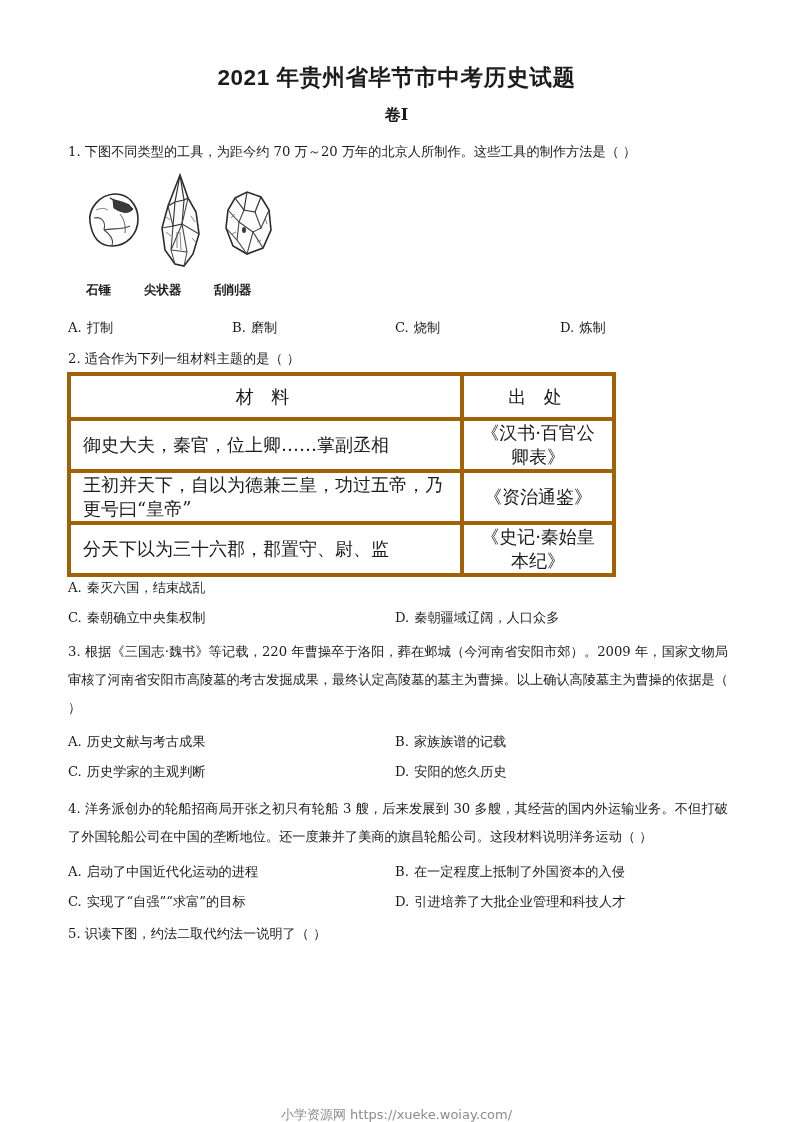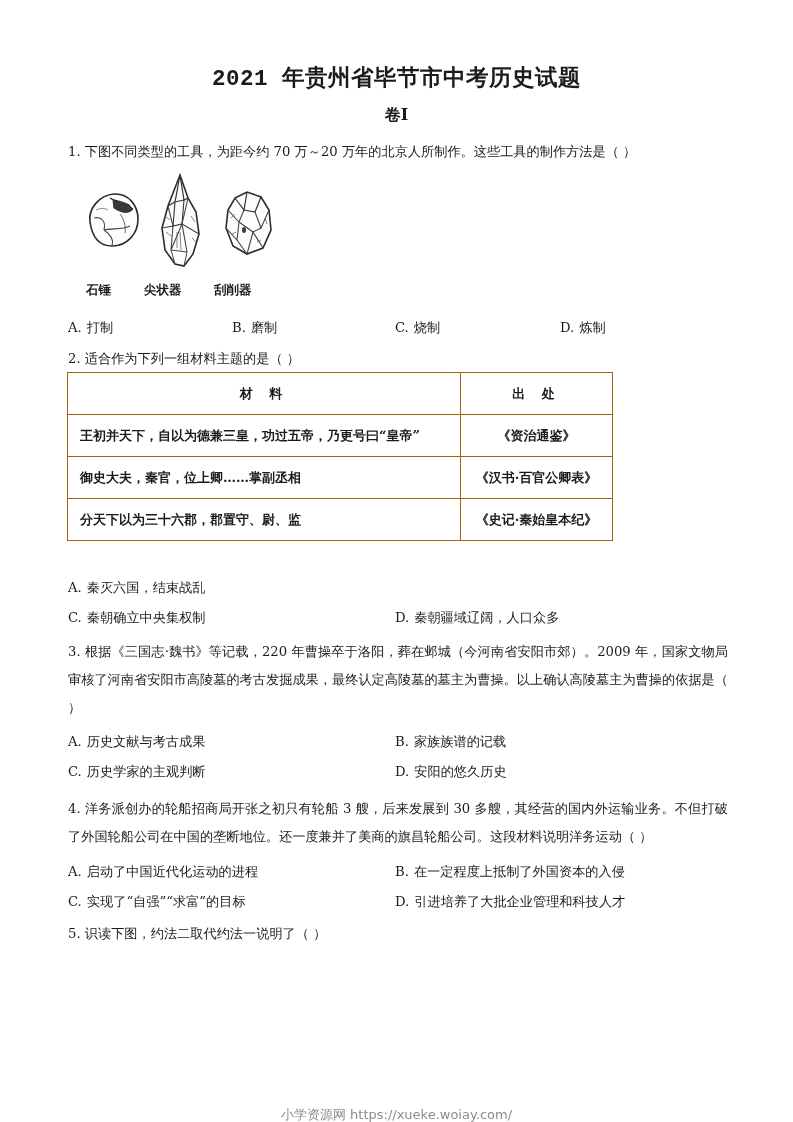--- a/index.html
+++ b/index.html
@@ -23,21 +23,21 @@
     height: 1122px;
   }
   .doc-title {
     position: absolute;
     left: 0; top: 62px;
     width: 793px;
     text-align: center;
     font-size: 22.5px;
     font-weight: bold;
     letter-spacing: 0.5px;
-    font-family: Liberation Mono, monospace;
+    font-family: Liberation Sans, sans-serif;
   }
   .doc-subtitle {
     position: absolute;
     left: 0; top: 105px;
     width: 793px;
     text-align: center;
     font-size: 16px;
     font-weight: bold;
   }
   .q-block {
@@ -100,23 +100,23 @@
   
   .mat-table {
     position: absolute;
     left: 67px;
     top: 372px;
     width: 545px;
     border-collapse: collapse;
     table-layout: fixed;
   }
   .mat-table td, .mat-table th {
-    border: 1px solid #a16207;
-    font-size: 13px;
-    font-weight: bold;
+    border: 4px solid #a16207;
+    font-size: 18px;
+    font-weight: normal;
     padding: 0 12px;
     height: 41px;
     vertical-align: middle;
   }
   .mat-table th {
     text-align: center;
     letter-spacing: 6px;
   }
   .mat-table td.src {
     text-align: center;
@@ -216,28 +216,28 @@
         <col class="col-src">
       </colgroup>
     <thead>
       <tr>
         <th>材 料</th>
         <th>出  处</th>
       </tr>
     </thead>
     <tbody>
       <tr>
+        <td>御史大夫，秦官，位上卿……掌副丞相</td>
+        <td class="src">《汉书·百官公卿表》</td>
+      </tr>
+      <tr>
         <td>王初并天下，自以为德兼三皇，功过五帝，乃更号曰“皇帝”</td>
         <td class="src">《资治通鉴》</td>
       </tr>
       <tr>
-        <td>御史大夫，秦官，位上卿……掌副丞相</td>
-        <td class="src">《汉书·百官公卿表》</td>
-      </tr>
-      <tr>
         <td>分天下以为三十六郡，郡置守、尉、监</td>
         <td class="src">《史记·秦始皇本纪》</td>
       </tr>
     </tbody>
   </table>
 
   <div class="q-block" style="top:573px;">
     <div class="opts-row">
       <span class="opt h1"><span class="opt-letter">A.</span><span>秦灭六国，结束战乱</span></span>
     </div>

